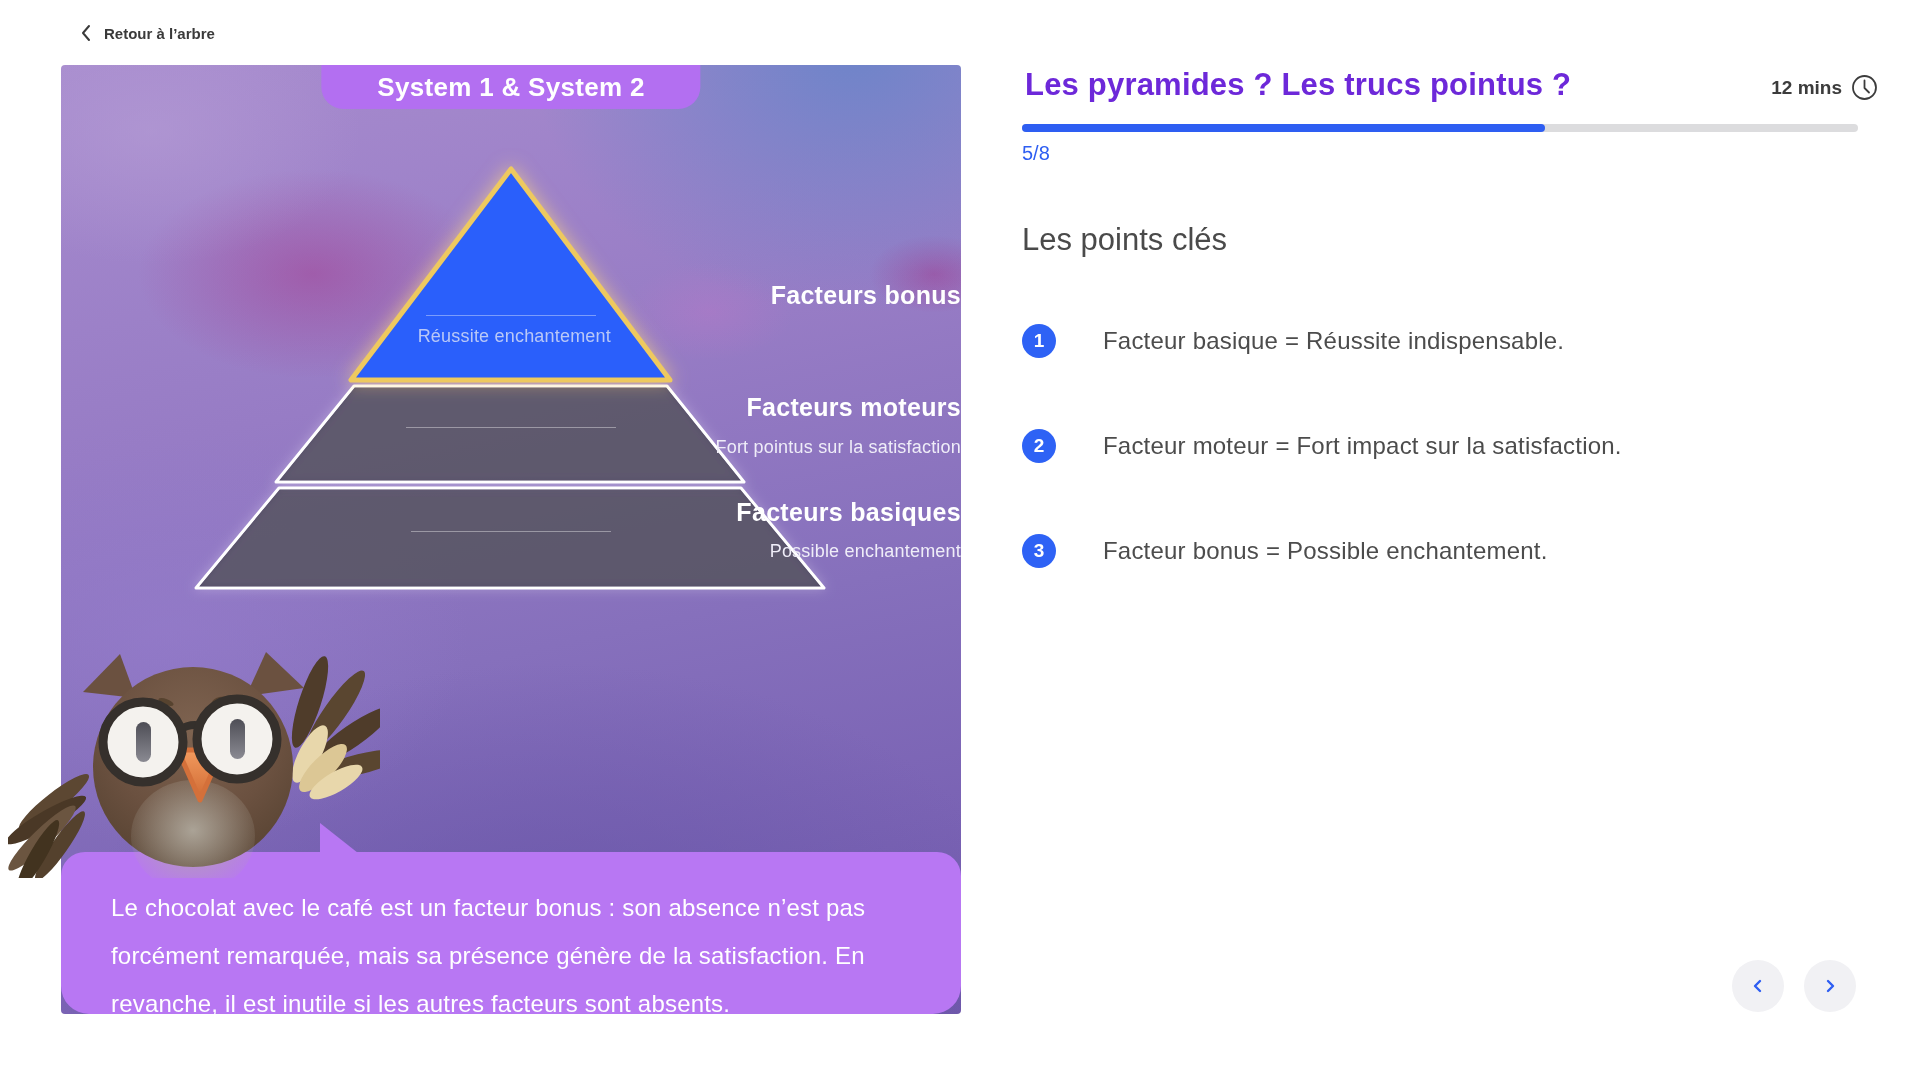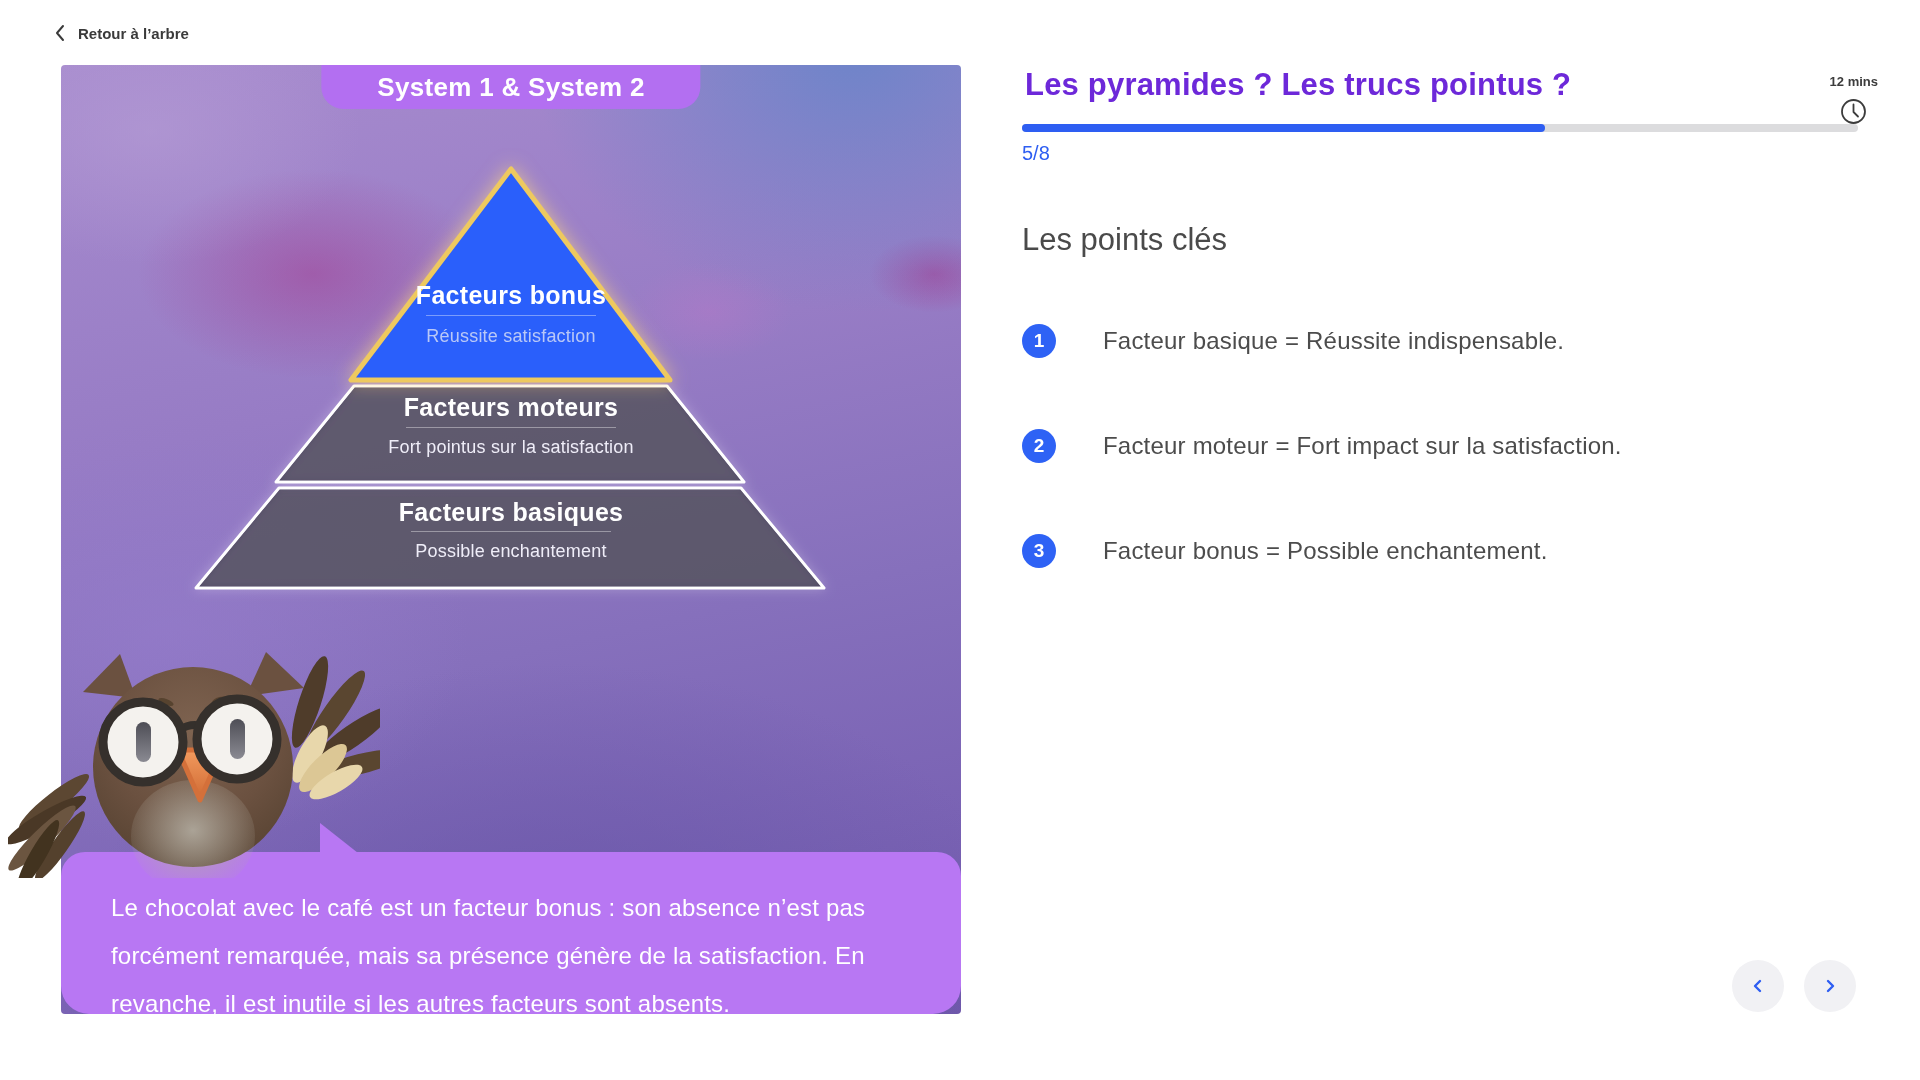--- a/index.html
+++ b/index.html
@@ -1,40 +1,40 @@
 <!DOCTYPE html>
 <html><head>
 <meta charset="utf-8">
 <style>
   html,body{margin:0;padding:0;background:#ffffff;}
   .page{position:relative;width:1920px;height:1080px;background:#ffffff;overflow:hidden;
         font-family:"Liberation Sans","DejaVu Sans",sans-serif;color:#444;}
 
   
-  .back{position:absolute;left:54px;top:24px;display:flex;align-items:center;gap:12px;
+  .back{position:absolute;left:80px;top:24px;display:flex;align-items:center;gap:12px;
         font-size:15px;font-weight:700;color:#3a3a3a;cursor:pointer;text-decoration:none;}
 
   
   .card{position:absolute;left:61px;top:65px;width:900px;height:949px;border-radius:4px;overflow:hidden;
     background:
       radial-gradient(520px 430px at 88% -2%, #6d84c9 0%, rgba(109,132,201,0) 62%),
       radial-gradient(300px 190px at 10% 7%, rgba(183,159,214,.55) 0%, rgba(183,159,214,0) 70%),
       radial-gradient(250px 150px at 28% 22%, rgba(163,57,142,.5) 0%, rgba(163,57,142,0) 70%),
       radial-gradient(120px 70px at 72% 26%, rgba(186,120,200,.4) 0%, rgba(186,120,200,0) 70%),
       radial-gradient(90px 54px at 97% 22%, rgba(163,57,142,.55) 0%, rgba(163,57,142,0) 72%),
       radial-gradient(430px 300px at 12% 60%, rgba(150,125,205,.6) 0%, rgba(150,125,205,0) 70%),
       radial-gradient(660px 430px at 55% 97%, rgba(104,86,168,.9) 0%, rgba(104,86,168,0) 75%),
       linear-gradient(168deg,#a78bce 0%,#977cc5 35%,#8670bc 60%,#7a63b4 82%,#6f58ab 100%);}
 
   .badge{position:absolute;left:50%;transform:translateX(-50%);top:0;height:44px;line-height:44px;
          padding:0 56px;border-radius:0 0 22px 22px;background:#b36ff1;color:#fff;
          font-size:26px;font-weight:700;letter-spacing:.3px;white-space:nowrap;z-index:2;}
 
   .pyr-svg{position:absolute;left:0;top:0;z-index:1;}
-  .pyr-label{position:absolute;left:0;width:900px;text-align:center;color:#fff;z-index:2;}
+  .pyr-label{position:absolute;left:0;width:900px;text-align:right;color:#fff;z-index:2;}
   .pyr-title{font-size:25px;font-weight:700;letter-spacing:.3px;}
   .pyr-sub{font-size:18px;letter-spacing:.2px;}
   .t0{top:216px}.t1{top:328px}.t2{top:433px}
   .s0{top:261px;left:350px;width:200px;line-height:21px;color:#b9c8f7;}
   .s1{top:372px;color:#efedf8}.s2{top:476px;color:#efedf8}
   .pyr-divider{position:absolute;height:1px;background:rgba(255,255,255,.38);z-index:2;}
   .d0{left:365px;width:170px;top:250px}
   .d1{left:345px;width:210px;top:362px}
   .d2{left:350px;width:200px;top:466px}
 
@@ -44,21 +44,21 @@
   .bubble-tail{position:absolute;left:259px;top:-29px;width:38px;height:30px;background:#b877f3;
           clip-path:polygon(0 0,0 100%,100% 100%);}
   .bubble p{margin:8px;padding:24px 34px 0 42px;font-size:24px;line-height:48px;color:#fff;letter-spacing:.2px;}
 
   .owl{position:absolute;left:8px;top:650px;z-index:3;}
 
   
   .title{position:absolute;left:1022px;top:64px;margin:3px;font-size:31px;font-weight:700;
          color:#6d28d9;letter-spacing:.2px;}
   .duration{position:absolute;right:42px;top:74px;display:flex;align-items:center;gap:9px;
-            font-size:13px;color:#3c3c3c;font-weight:700;flex-direction:column;}
+            font-size:19px;color:#3c3c3c;font-weight:700;}
   .track{position:absolute;left:1022px;top:124px;width:836px;height:8px;background:#dcdcde;border-radius:4px;}
   .fill{height:100%;background:#2e5ef2;border-radius:4px;width:0;}
   .plabel{position:absolute;left:1022px;top:142px;font-size:20px;color:#2e5ef2;}
   .section-h{position:absolute;left:1022px;top:222px;margin:0;font-size:31px;font-weight:400;color:#4a4a4a;text-align:center;}
   .points{position:absolute;left:1022px;top:324px;margin:0;padding:0;list-style:none;}
   .points li{display:flex;align-items:center;gap:47px;height:34px;margin-bottom:71px;}
   .num{width:34px;height:34px;border-radius:50%;background:#2e62f5;color:#fff;font-size:19px;font-weight:700;
        display:flex;align-items:center;justify-content:center;flex:0 0 34px;}
   .ptext{margin:0;font-size:24px;color:#4c4c4c;letter-spacing:.2px;}
   .pager{position:absolute;right:64px;bottom:68px;display:flex;gap:20px;}
@@ -90,21 +90,21 @@
           <feDropShadow dx="0" dy="0" stdDeviation="6" flood-color="#ffffff" flood-opacity="0.3"></feDropShadow>
         </filter>
       </defs>
       <polygon points="218,423 680,423 763,523 135,523" fill="rgba(30,25,48,0.74)" stroke="#ffffff" stroke-width="3" stroke-linejoin="round" filter="url(#whiteGlow)"></polygon>
       <polygon points="293,321 606,321 683,417 215,417" fill="rgba(30,25,48,0.74)" stroke="#ffffff" stroke-width="3" stroke-linejoin="round" filter="url(#whiteGlow)"></polygon>
       <polygon points="450,104 290,315 609,315" fill="#2a5ffb" stroke="#eec95f" stroke-width="5" stroke-linejoin="round" filter="url(#goldGlow)"></polygon>
     </svg>
 
     <div class="pyr-label pyr-title t0">Facteurs bonus</div>
     <div class="pyr-divider d0"></div>
-    <div class="pyr-label pyr-sub s0">Réussite satisfaction</div>
+    <div class="pyr-label pyr-sub s0">Réussite enchantement</div>
 
     <div class="pyr-label pyr-title t1">Facteurs moteurs</div>
     <div class="pyr-divider d1"></div>
     <div class="pyr-label pyr-sub s1">Fort pointus sur la satisfaction</div>
 
     <div class="pyr-label pyr-title t2">Facteurs basiques</div>
     <div class="pyr-divider d2"></div>
     <div class="pyr-label pyr-sub s2">Possible enchantement</div>
 
     <div class="bubble">

